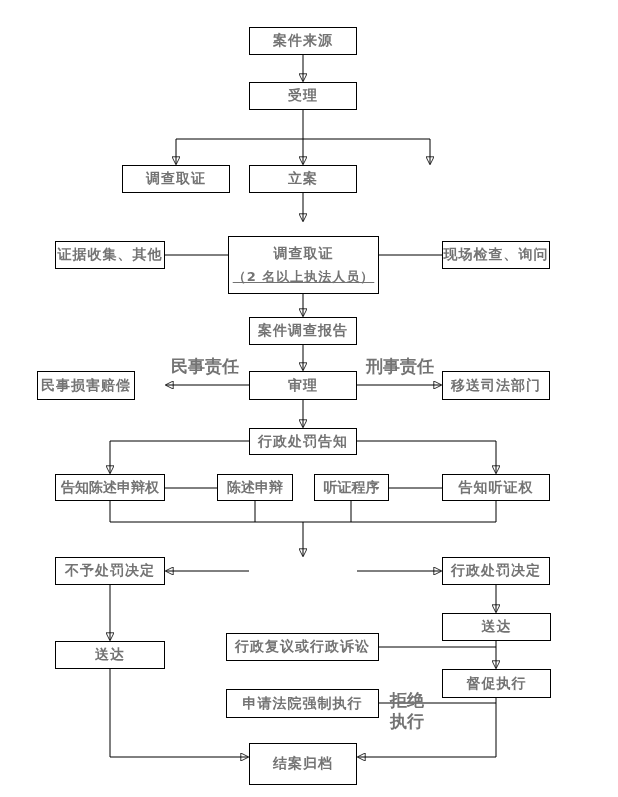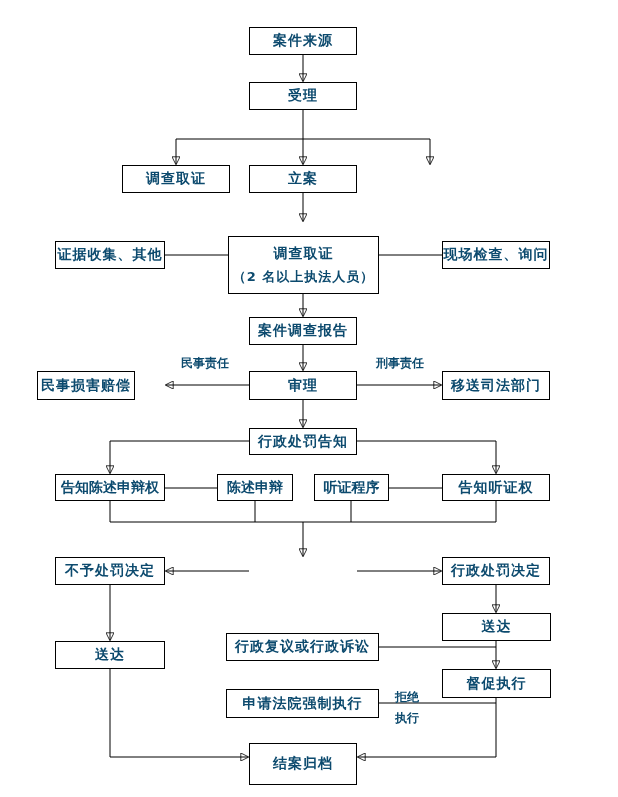--- a/index.html
+++ b/index.html
@@ -1,31 +1,31 @@
 <!DOCTYPE html>
 <html><head>
 <meta charset="utf-8">
 <style>
   html,body{margin:0;padding:0;background:#fff;}
   .canvas{
     position:relative;width:618px;height:797px;background:#ffffff;
-    font-family:"DejaVu Sans","Liberation Sans",sans-serif;color:#0c4a6e;
+    font-family:"DejaVu Sans","Liberation Sans",sans-serif;color:#737373;
     overflow:hidden;
   }
   .edges{position:absolute;left:0;top:0;}
   .edges path{stroke:#000;stroke-width:1;fill:none;}
   .node{
     position:absolute;box-sizing:border-box;border:1px solid #000;background:#fff;
     display:flex;flex-direction:column;align-items:center;justify-content:center;
     font-size:14px;font-weight:bold;line-height:1.25;white-space:nowrap;
     letter-spacing:1px;
   }
-  .node .sub{font-size:13px;margin-top:7px;}
+  .node .sub{font-size:13px;margin-top:7px;text-decoration:underline;}
   .elabel{
-    position:absolute;font-size:12px;font-weight:bold;white-space:nowrap;
+    position:absolute;font-size:17px;font-weight:bold;white-space:nowrap;
     transform:translateX(-50%);
     font-family:Liberation Serif, serif;
   }
 </style>
 </head>
 <body>
 
 <div class="canvas">
 
   <svg class="edges" width="618" height="797" viewBox="0 0 618 797">

